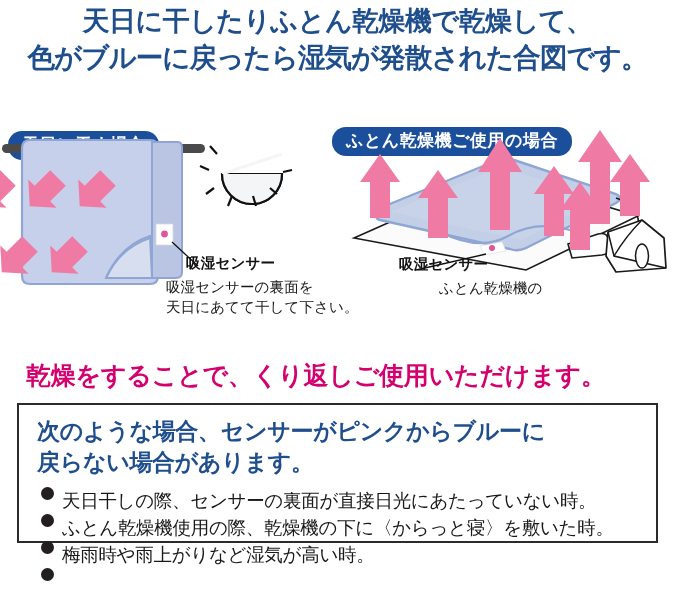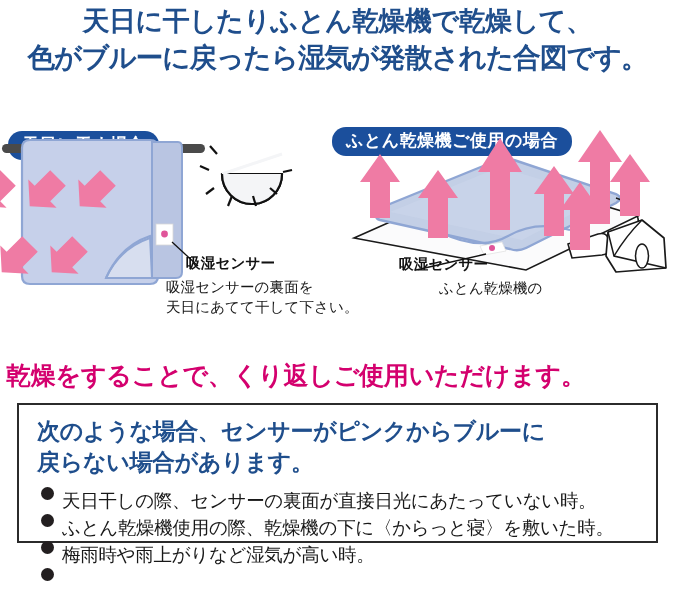--- a/index.html
+++ b/index.html
@@ -81,21 +81,21 @@
     letter-spacing: 0.1px;
   }
   #sensor-label-left { left: 186px; top: 254px; }
   #caption-left { left: 166px; top: 277px; }
   #sensor-label-right { left: 399px; top: 255px; }
   #caption-right { left: 397px; top: 278px; margin-left: 42px; }
 
   
   #pink-heading {
     position: absolute;
-    left: 6px;
+    left: 26px;
     top: 360px;
     color: #d4006e;
     font-size: 25px;
     font-weight: 700;
     letter-spacing: -0.2px;
     white-space: nowrap;
     line-height: 1.2;
   }
 
   

